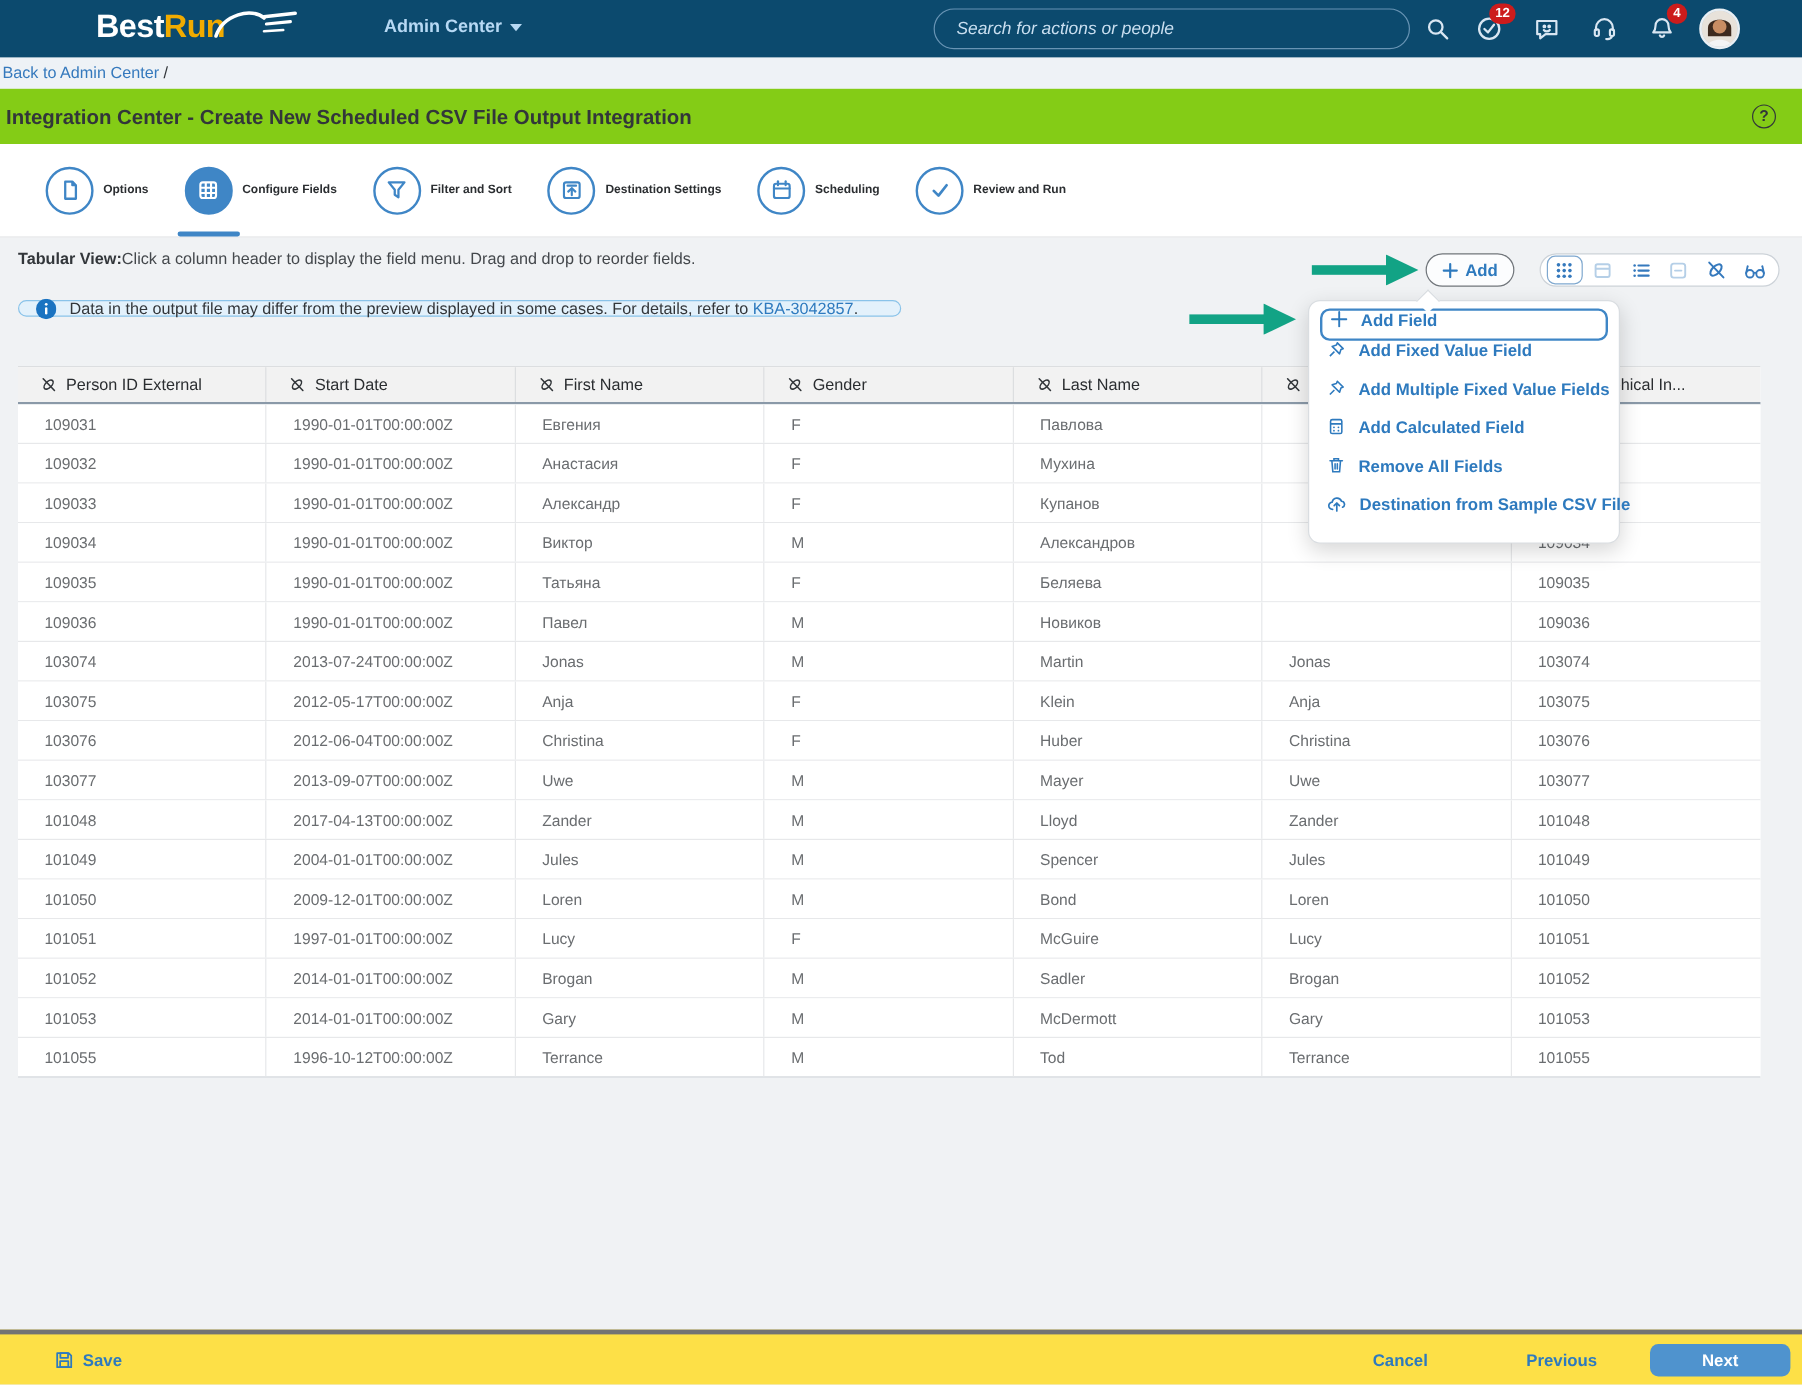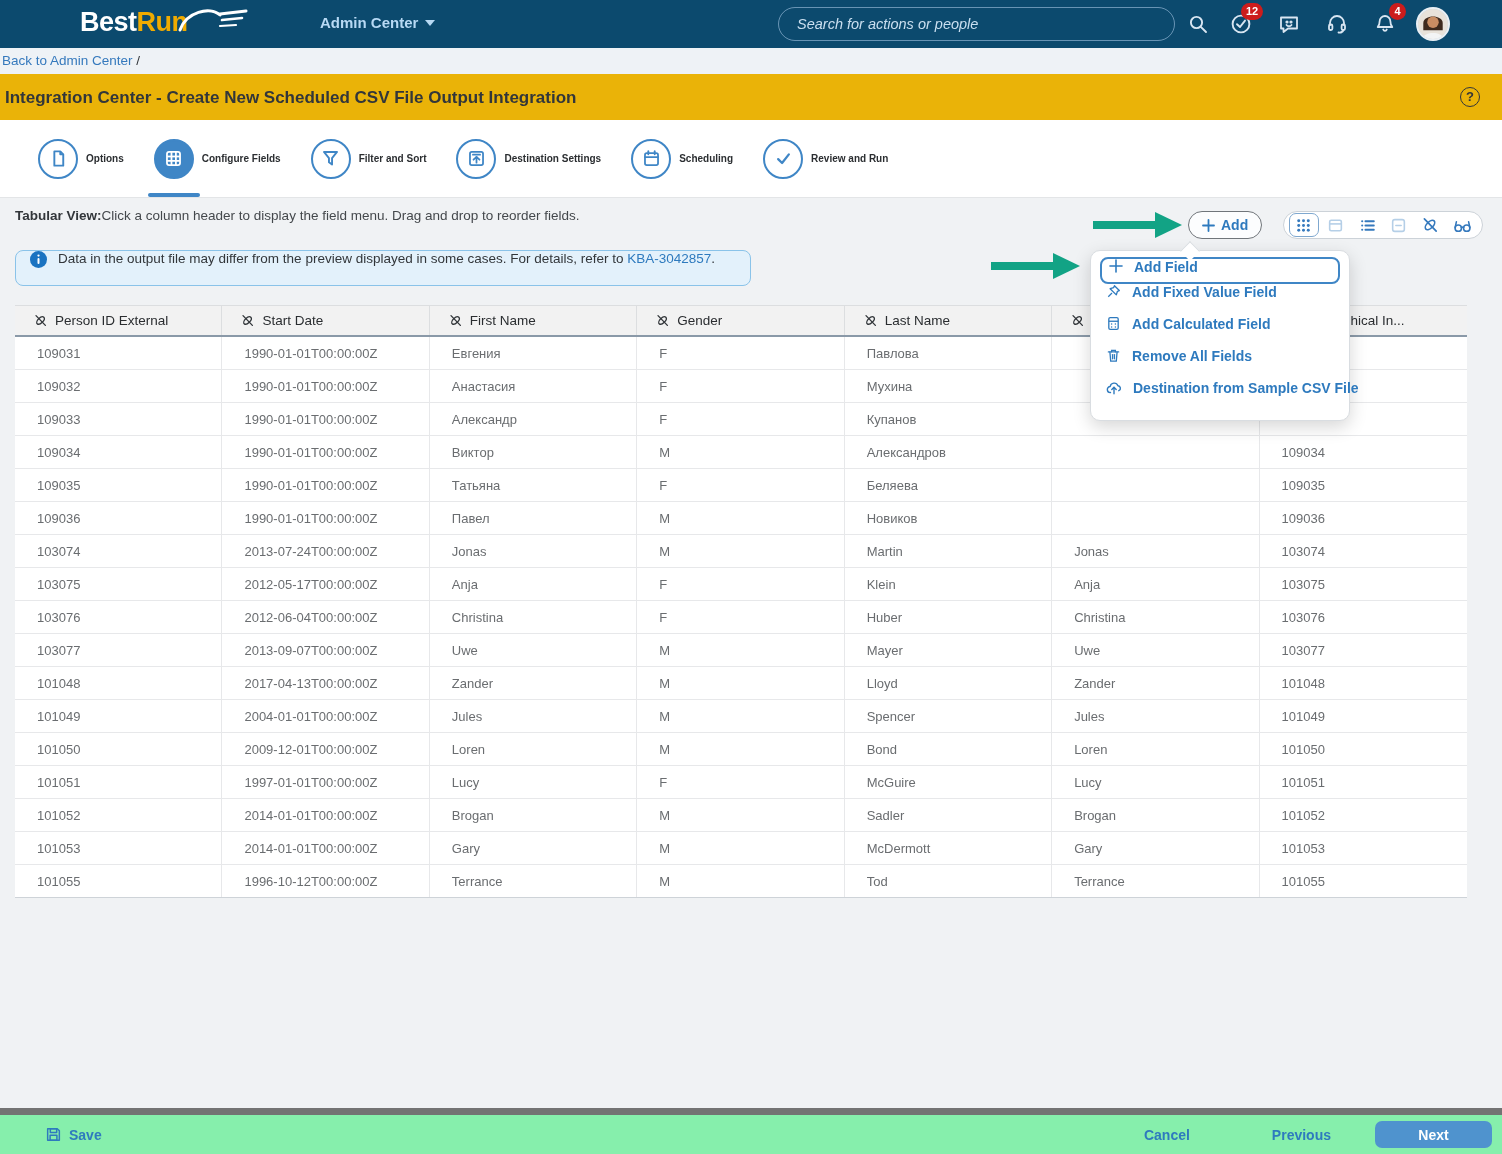--- a/index.html
+++ b/index.html
@@ -17,36 +17,36 @@
   .nav-search { position:absolute; left:778px; top:7px; width:397px; height:34px; border:1px solid rgba(180,210,238,.55); border-radius:17px; background:transparent; color:#d5e6f4; font-size:14.5px; font-style:italic; padding:0 18px; outline:none; font-family:"Liberation Sans", sans-serif; }
   .nav-search::placeholder { color:#cadff0; opacity:1; }
   .nav-ic { position:absolute; top:12px; width:24px; height:24px; color:#d9e6f2; cursor:pointer; }
   .nav-avatar { position:absolute; left:1416px; top:7px; width:34px; height:34px; border-radius:50%; overflow:hidden; border:2px solid #e9eff4; cursor:pointer; background:#cdd6dd; }
   .badge { position:absolute; top:3px; height:17px; min-width:17px; padding:0 5px; background:#cc1c1c; border-radius:9px; color:#fff; font-size:11px; font-weight:bold; line-height:17px; text-align:center; }
 
   
   .breadcrumb { position:absolute; left:0; top:48px; width:1502px; height:26px; background:#eef2f6; font-size:13.5px; padding:5px 0 0 2px; }
   .breadcrumb a { color:#3579bd; text-decoration:none; cursor:pointer; }
   .breadcrumb .sep { color:#32363a; }
-  .title-row { position:absolute; left:0; top:74px; width:1502px; height:46px; background:#eab308; }
+  .title-row { position:absolute; left:0; top:74px; width:1502px; height:46px; background:#84cc16; }
   .page-title { position:absolute; left:5px; top:14px; font-size:17px; font-weight:bold; color:#32363a; }
   .help-ic { position:absolute; left:1460px; top:13px; width:20px; height:20px; border:1.6px solid #32363a; border-radius:50%; color:#32363a; font-size:13px; font-weight:bold; text-align:center; line-height:17px; cursor:pointer; }
 
   
   .wizard { position:absolute; left:0; top:120px; width:1502px; height:78px; background:#fff; border-bottom:1px solid #e3e5e7; display:flex; align-items:center; padding-left:38px; }
   .step { display:flex; align-items:center; margin-right:30px; position:relative; height:100%; cursor:pointer; }
   .step-circle { width:40px; height:40px; border:2.5px solid #3f86c6; border-radius:50%; background:#fff; display:flex; align-items:center; justify-content:center; color:#3f86c6; flex:none; }
   .step.active .step-circle { background:#3f86c6; color:#ffffff; }
   .step-label { margin-left:8px; font-size:10px; font-weight:bold; color:#2b2e31; }
   .active-bar { position:absolute; left:-6px; bottom:0; width:52px; height:4px; background:#3f86c6; border-radius:2px; }
 
   
   .instructions { position:absolute; left:15px; top:207px; font-size:13.5px; color:#44484c; line-height:17px; }
   .instructions b { color:#32363a; }
-  .info-banner { position:absolute; left:15px; top:250px; width:736px; height:36px; background:#e3f1fb; border:1px solid #8ac3e9; border-radius:8px; display:flex; gap:11px; padding:0 14px; font-size:13.5px; color:#32363a; }
+  .info-banner { position:absolute; left:15px; top:250px; width:736px; height:14px; background:#e3f1fb; border:1px solid #8ac3e9; border-radius:8px; display:flex; align-items:center; gap:11px; padding:0 14px; font-size:13.5px; color:#32363a; }
   .info-banner a { color:#2e7abe; text-decoration:none; cursor:pointer; }
 
   .add-btn { position:absolute; left:1188px; top:211px; height:28px; padding:0 13px; border:1px solid #70757a; border-radius:14px; background:#fcfdfe; color:#2e7abe; font-size:14px; font-weight:bold; display:flex; align-items:center; gap:6px; cursor:pointer; }
   .seg-toolbar { position:absolute; left:1283px; top:211px; width:200px; height:28px; background:#ffffff; border:1px solid #ccd2d8; border-radius:14px; display:flex; align-items:center; justify-content:space-around; padding:0 4px; }
   .seg-ic { width:30px; height:24px; display:flex; align-items:center; justify-content:center; color:#3579bd; cursor:pointer; border-radius:7px; }
   .seg-ic.selected { border:1px solid #7fa8cf; }
   .seg-ic.disabled { color:#b5cfe7; cursor:default; }
 
   .green-arrow { position:absolute; z-index:60; }
 
@@ -61,21 +61,21 @@
   .table { position:absolute; left:15px; top:305px; width:1452px; background:#fff; border-top:1px solid #dcdee0; }
   .thead { display:grid; grid-template-columns:repeat(7,1fr); background:#f2f2f2; height:31px; border-bottom:2px solid #8a99a8; }
   .th { display:flex; align-items:center; gap:7px; padding-left:18px; font-size:13.5px; color:#2a2d30; cursor:pointer; overflow:hidden; white-space:nowrap; }
   .th:not(:last-child) { border-right:1px solid #dcdee0; }
   .tbody .tr { display:grid; grid-template-columns:repeat(7,1fr); height:33px; border-bottom:1px solid #e7e8ea; background:#fff; }
   .tbody .tr:last-child { border-bottom:1px solid #ced3d8; }
   .td { display:flex; align-items:center; padding-left:22px; font-size:13px; color:#6a6d70; overflow:hidden; white-space:nowrap; }
   .td:not(:last-child) { border-right:1px solid #e7e8ea; }
 
   
-  .footer { position:absolute; left:0; top:1108px; width:1502px; height:46px; background:#86efac; border-top:7px solid #737373; display:flex; align-items:center; }
+  .footer { position:absolute; left:0; top:1108px; width:1502px; height:46px; background:#fde047; border-top:4px solid #737373; display:flex; align-items:center; }
   .save-link { display:flex; align-items:center; gap:7px; margin-left:45px; color:#2e7abe; font-size:14px; font-weight:bold; cursor:pointer; }
   .footer-spacer { flex:1; }
   .footer-link { color:#2e7abe; font-size:14px; font-weight:bold; cursor:pointer; }
   .cancel-link { margin-right:82px; }
   .prev-link { margin-right:44px; }
   .next-btn { width:117px; height:27px; margin-right:10px; background:#4f93ce; border:none; border-radius:7px; color:#fff; font-size:14px; font-weight:bold; cursor:pointer; font-family:"Liberation Sans", sans-serif; }
 </style>
 </head>
 <body>
 
@@ -539,20 +539,27 @@
       <span>Add Field</span>
     </div>
     <div class="menu-item">
       <svg width="15" height="15" viewBox="0 0 16 16" fill="none" stroke="currentColor" stroke-width="1.4" stroke-linejoin="round">
           <path d="M9 1.8 L14.2 7 L12.2 7.8 L11 11.6 L4.4 5 L8.2 3.8 Z"></path>
           <line x1="6.4" y1="9.6" x2="2.4" y2="13.6"></line>
         </svg>
       <span>Add Fixed Value Field</span>
     </div>
     <div class="menu-item">
+      <svg width="15" height="15" viewBox="0 0 16 16" fill="none" stroke="currentColor" stroke-width="1.4" stroke-linejoin="round">
+          <path d="M9 1.8 L14.2 7 L12.2 7.8 L11 11.6 L4.4 5 L8.2 3.8 Z"></path>
+          <line x1="6.4" y1="9.6" x2="2.4" y2="13.6"></line>
+        </svg>
+      <span>Add Multiple Fixed Value Fields</span>
+    </div>
+    <div class="menu-item">
       <svg width="15" height="15" viewBox="0 0 16 16" fill="none" stroke="currentColor" stroke-width="1.4">
           <rect x="3" y="1.8" width="10" height="12.4" rx="1.5"></rect>
           <line x1="3" y1="5.6" x2="13" y2="5.6"></line>
           <circle cx="6" cy="8.6" r="0.8" fill="currentColor" stroke="none"></circle>
           <circle cx="10" cy="8.6" r="0.8" fill="currentColor" stroke="none"></circle>
           <circle cx="6" cy="11.6" r="0.8" fill="currentColor" stroke="none"></circle>
           <circle cx="10" cy="11.6" r="0.8" fill="currentColor" stroke="none"></circle>
         </svg>
       <span>Add Calculated Field</span>
     </div>

